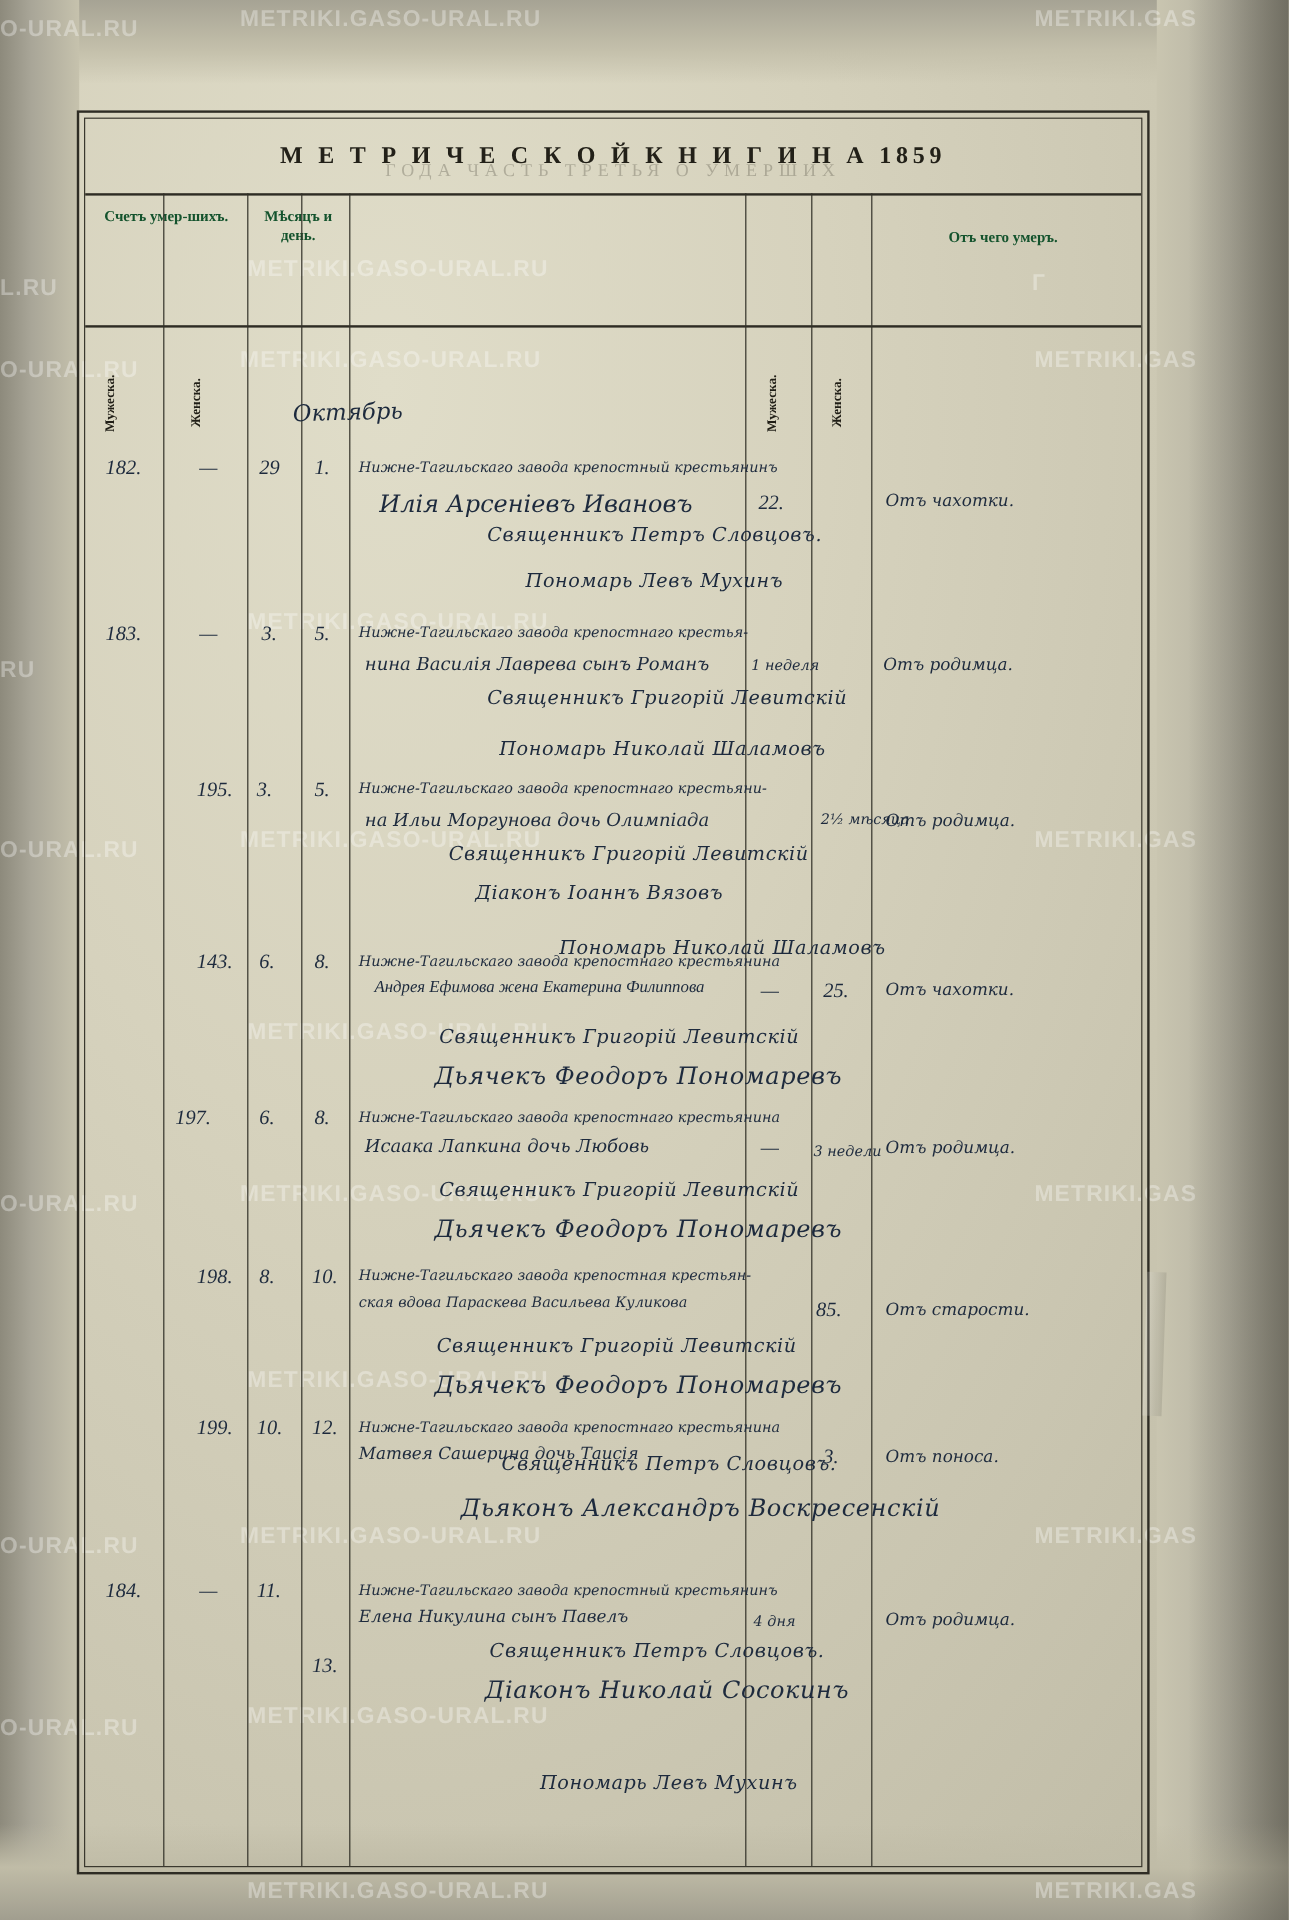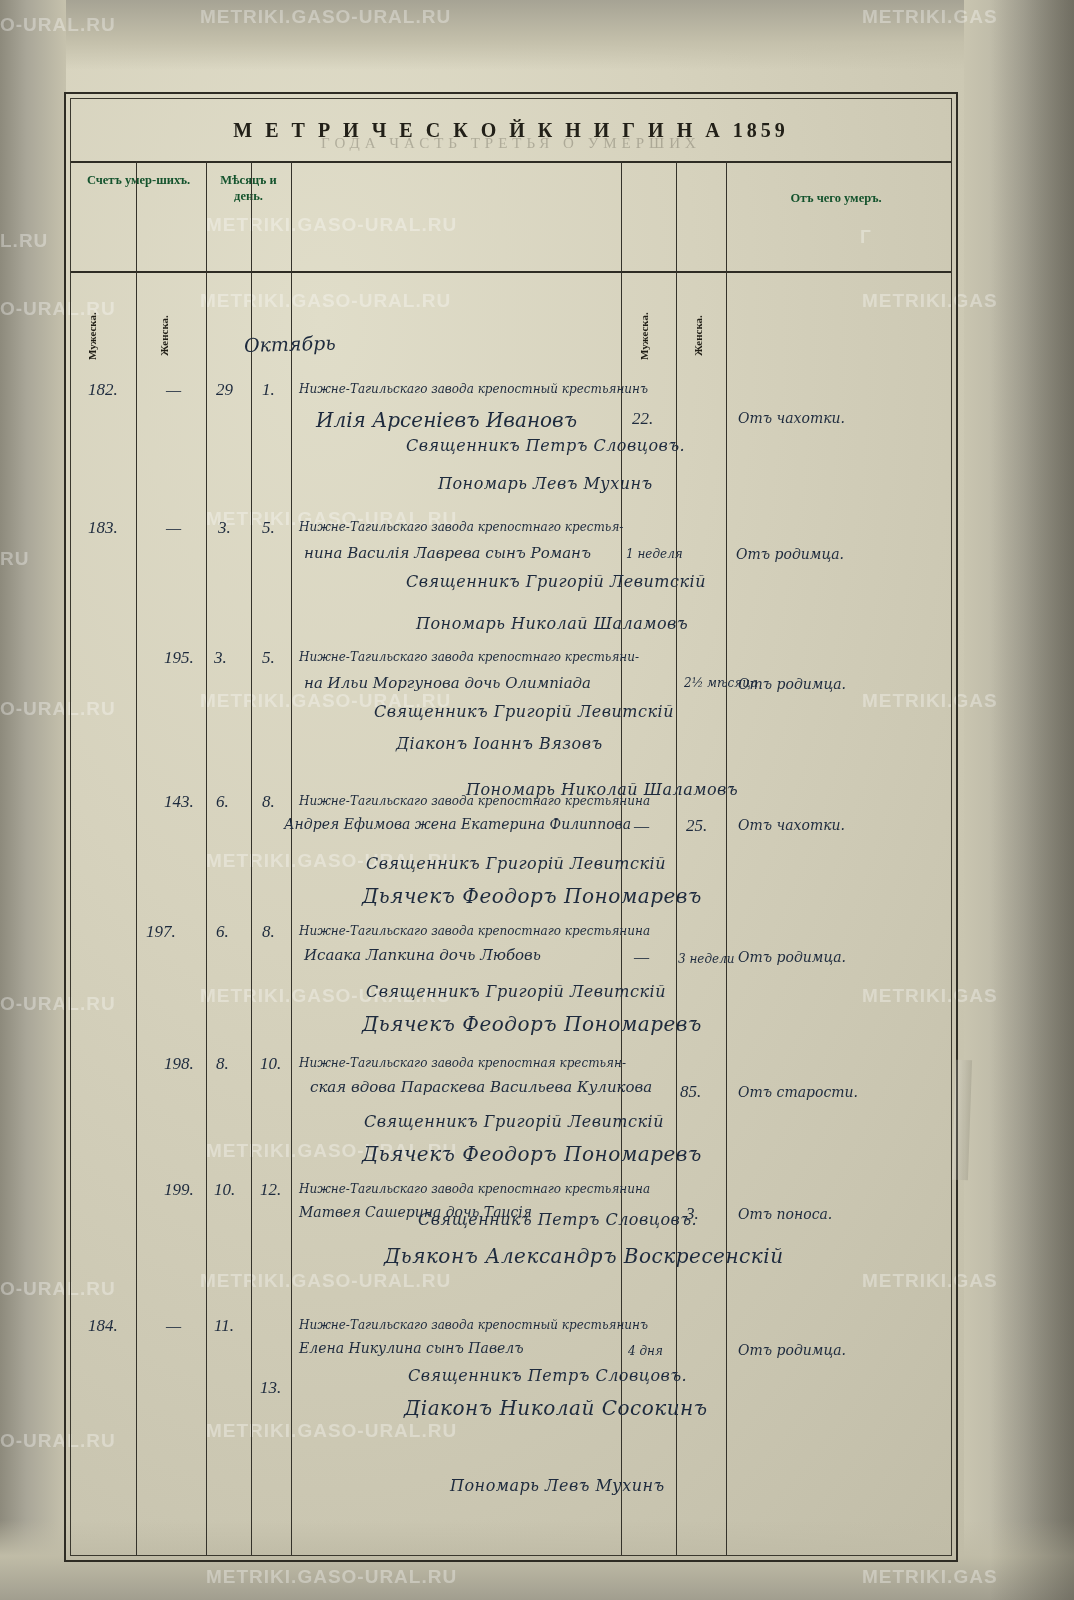--- a/index.html
+++ b/index.html
@@ -262,21 +262,21 @@
     <div class="hw small" style="left:618px; top:582px;">2½ мѣсяца</div>
     <div class="hw" style="left:672px; top:582px;">Отъ родимца.</div>
     <div class="hw sig" style="left:308px; top:608px;">Священникъ Григорій Левитскій</div>
     <div class="hw sig" style="left:330px; top:640px;">Діаконъ Іоаннъ Вязовъ</div>
     <div class="hw sig" style="left:400px; top:686px;">Пономарь Николай Шаламовъ</div>
 
     <div class="hw num" style="left:98px; top:698px;">143.</div>
     <div class="hw num" style="left:150px; top:698px;">6.</div>
     <div class="hw num" style="left:196px; top:698px;">8.</div>
     <div class="hw small" style="left:233px; top:700px;">Нижне-Тагильскаго завода крепостнаго крестьянина</div>
-    <div class="hw" style="left:218px; top:722px; font-size:14px;">Андрея Ефимова жена Екатерина Филиппова</div>
+    <div class="hw" style="left:246px; top:722px; font-size:14px;font-family:Liberation Serif, serif;">Андрея Ефимова жена Екатерина Филиппова</div>
     <div class="hw num" style="left:568px; top:722px;">—</div>
     <div class="hw num" style="left:620px; top:722px;">25.</div>
     <div class="hw" style="left:672px; top:723px;">Отъ чахотки.</div>
     <div class="hw sig" style="left:300px; top:760px;">Священникъ Григорій Левитскій</div>
     <div class="hw sigbig" style="left:296px; top:790px;">Дьячекъ Феодоръ Пономаревъ</div>
 
     <div class="hw num" style="left:80px; top:828px;">197.</div>
     <div class="hw num" style="left:150px; top:828px;">6.</div>
     <div class="hw num" style="left:196px; top:828px;">8.</div>
     <div class="hw small" style="left:233px; top:830px;">Нижне-Тагильскаго завода крепостнаго крестьянина</div>
@@ -284,21 +284,21 @@
     <div class="hw num" style="left:568px; top:853px;">—</div>
     <div class="hw small" style="left:612px; top:858px;">3 недели</div>
     <div class="hw" style="left:672px; top:855px;">Отъ родимца.</div>
     <div class="hw sig" style="left:300px; top:888px;">Священникъ Григорій Левитскій</div>
     <div class="hw sigbig" style="left:296px; top:918px;">Дьячекъ Феодоръ Пономаревъ</div>
 
     <div class="hw num" style="left:98px; top:960px;">198.</div>
     <div class="hw num" style="left:150px; top:960px;">8.</div>
     <div class="hw num" style="left:194px; top:960px;">10.</div>
     <div class="hw small" style="left:233px; top:962px;">Нижне-Тагильскаго завода крепостная крестьян-</div>
-    <div class="hw" style="left:244px; top:984px; font-size:15px;">ская вдова Параскева Васильева Куликова</div>
+    <div class="hw" style="left:233px; top:984px; font-size:12px;">ская вдова Параскева Васильева Куликова</div>
     <div class="hw num" style="left:614px; top:988px;">85.</div>
     <div class="hw" style="left:672px; top:990px;">Отъ старости.</div>
     <div class="hw sig" style="left:298px; top:1018px;">Священникъ Григорій Левитскій</div>
     <div class="hw sigbig" style="left:296px; top:1048px;">Дьячекъ Феодоръ Пономаревъ</div>
 
     <div class="hw num" style="left:98px; top:1086px;">199.</div>
     <div class="hw num" style="left:148px; top:1086px;">10.</div>
     <div class="hw num" style="left:194px; top:1086px;">12.</div>
     <div class="hw small" style="left:233px; top:1088px;">Нижне-Тагильскаго завода крепостнаго крестьянина</div>
     <div class="hw" style="left:233px; top:1110px; font-size:14px;">Матвея Сашерина дочь Таисія</div>

